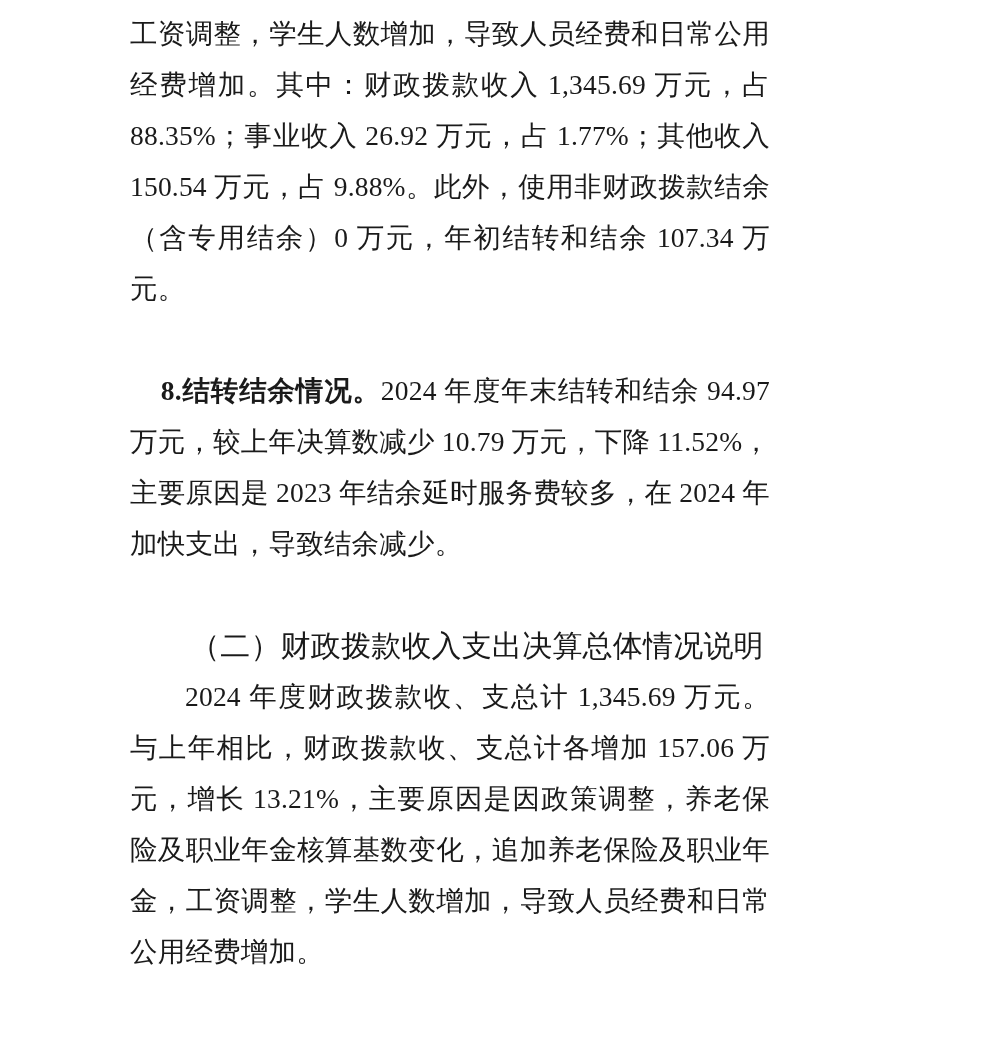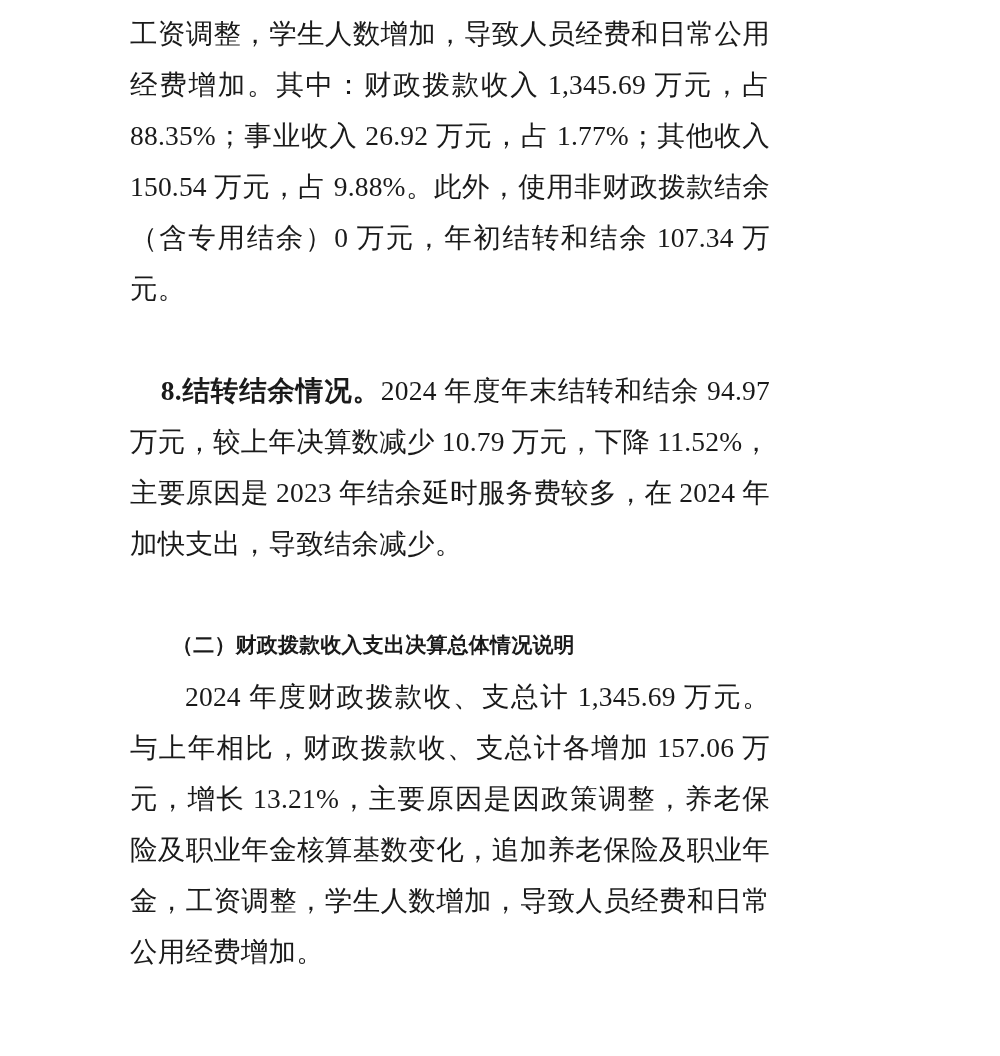--- a/index.html
+++ b/index.html
@@ -30,25 +30,25 @@
     margin: 0;
     white-space: pre-wrap;
   }
   .indent {
     text-indent: 2em;
   }
   .bold-lead {
     font-weight: bold;
   }
   .heading {
-    font-size: 21px;
+    font-size: 30px;
     line-height: 51px;
     margin: 0;
     text-indent: 2em;
-    font-weight: bold;
+    font-weight: normal;
     letter-spacing: 0.2px;
   }
   .blk {
     margin: 0;
   }
 </style>
 </head>
 <body>
 
 <div class="page">

